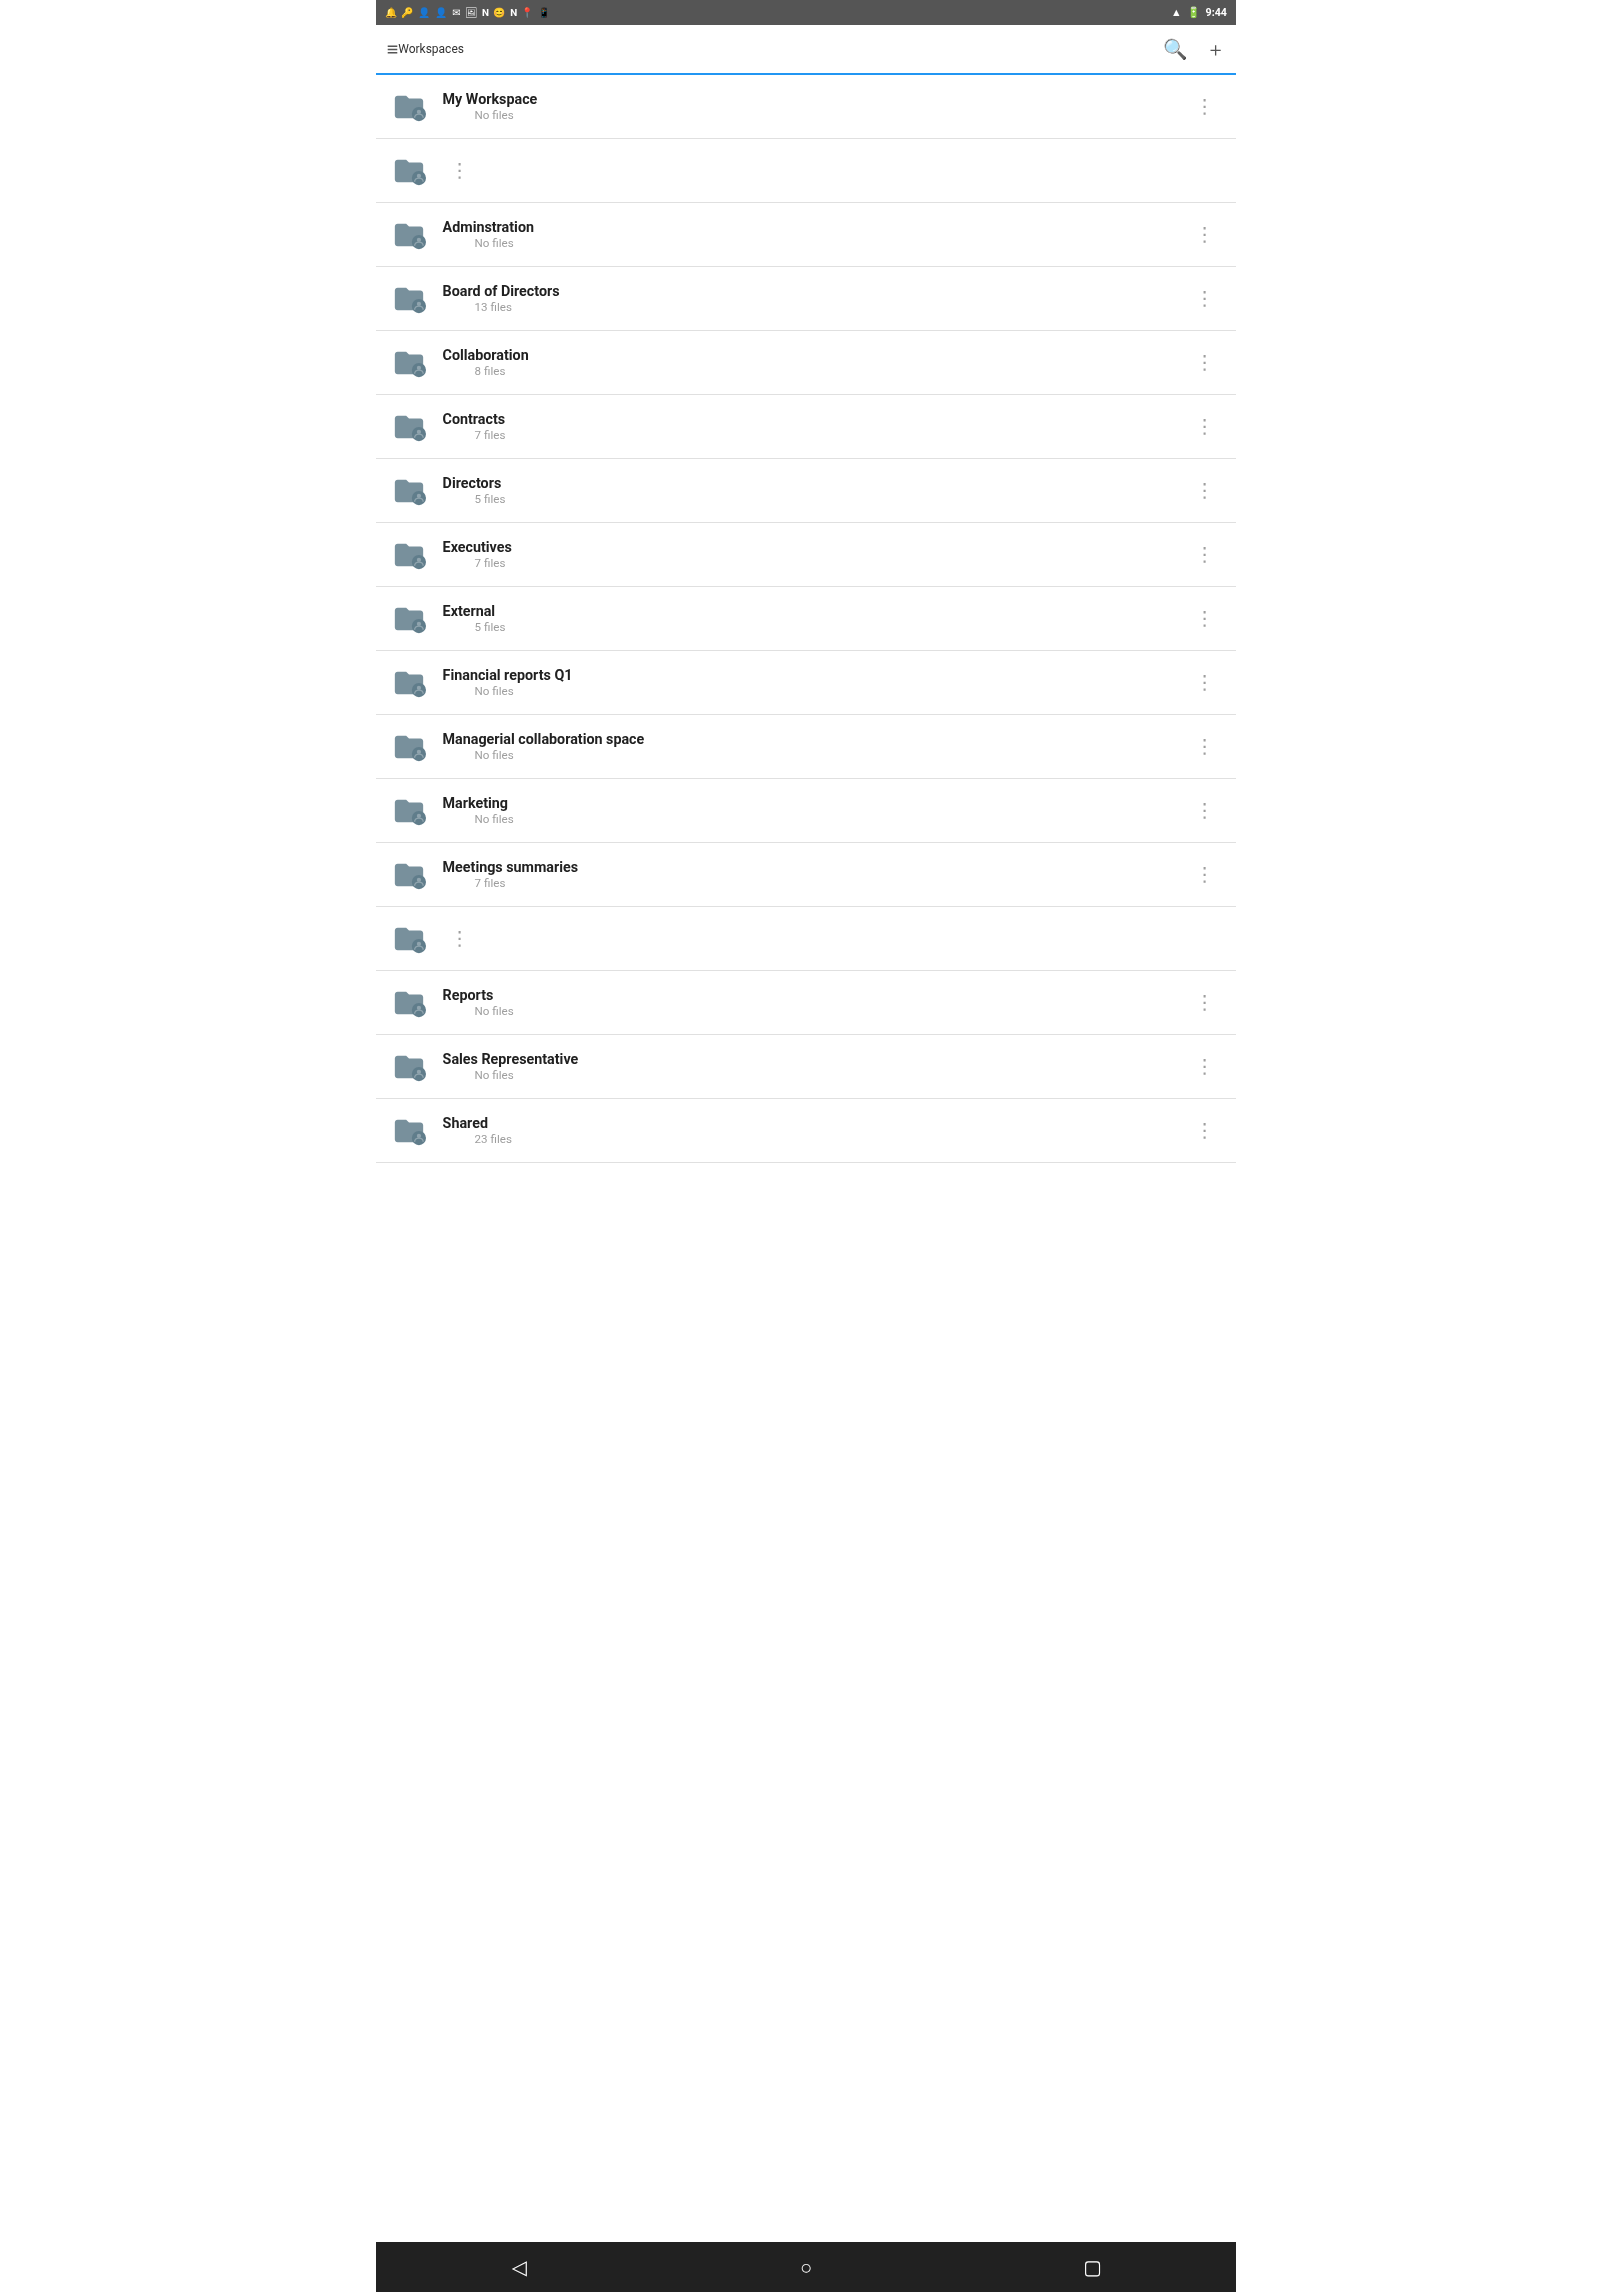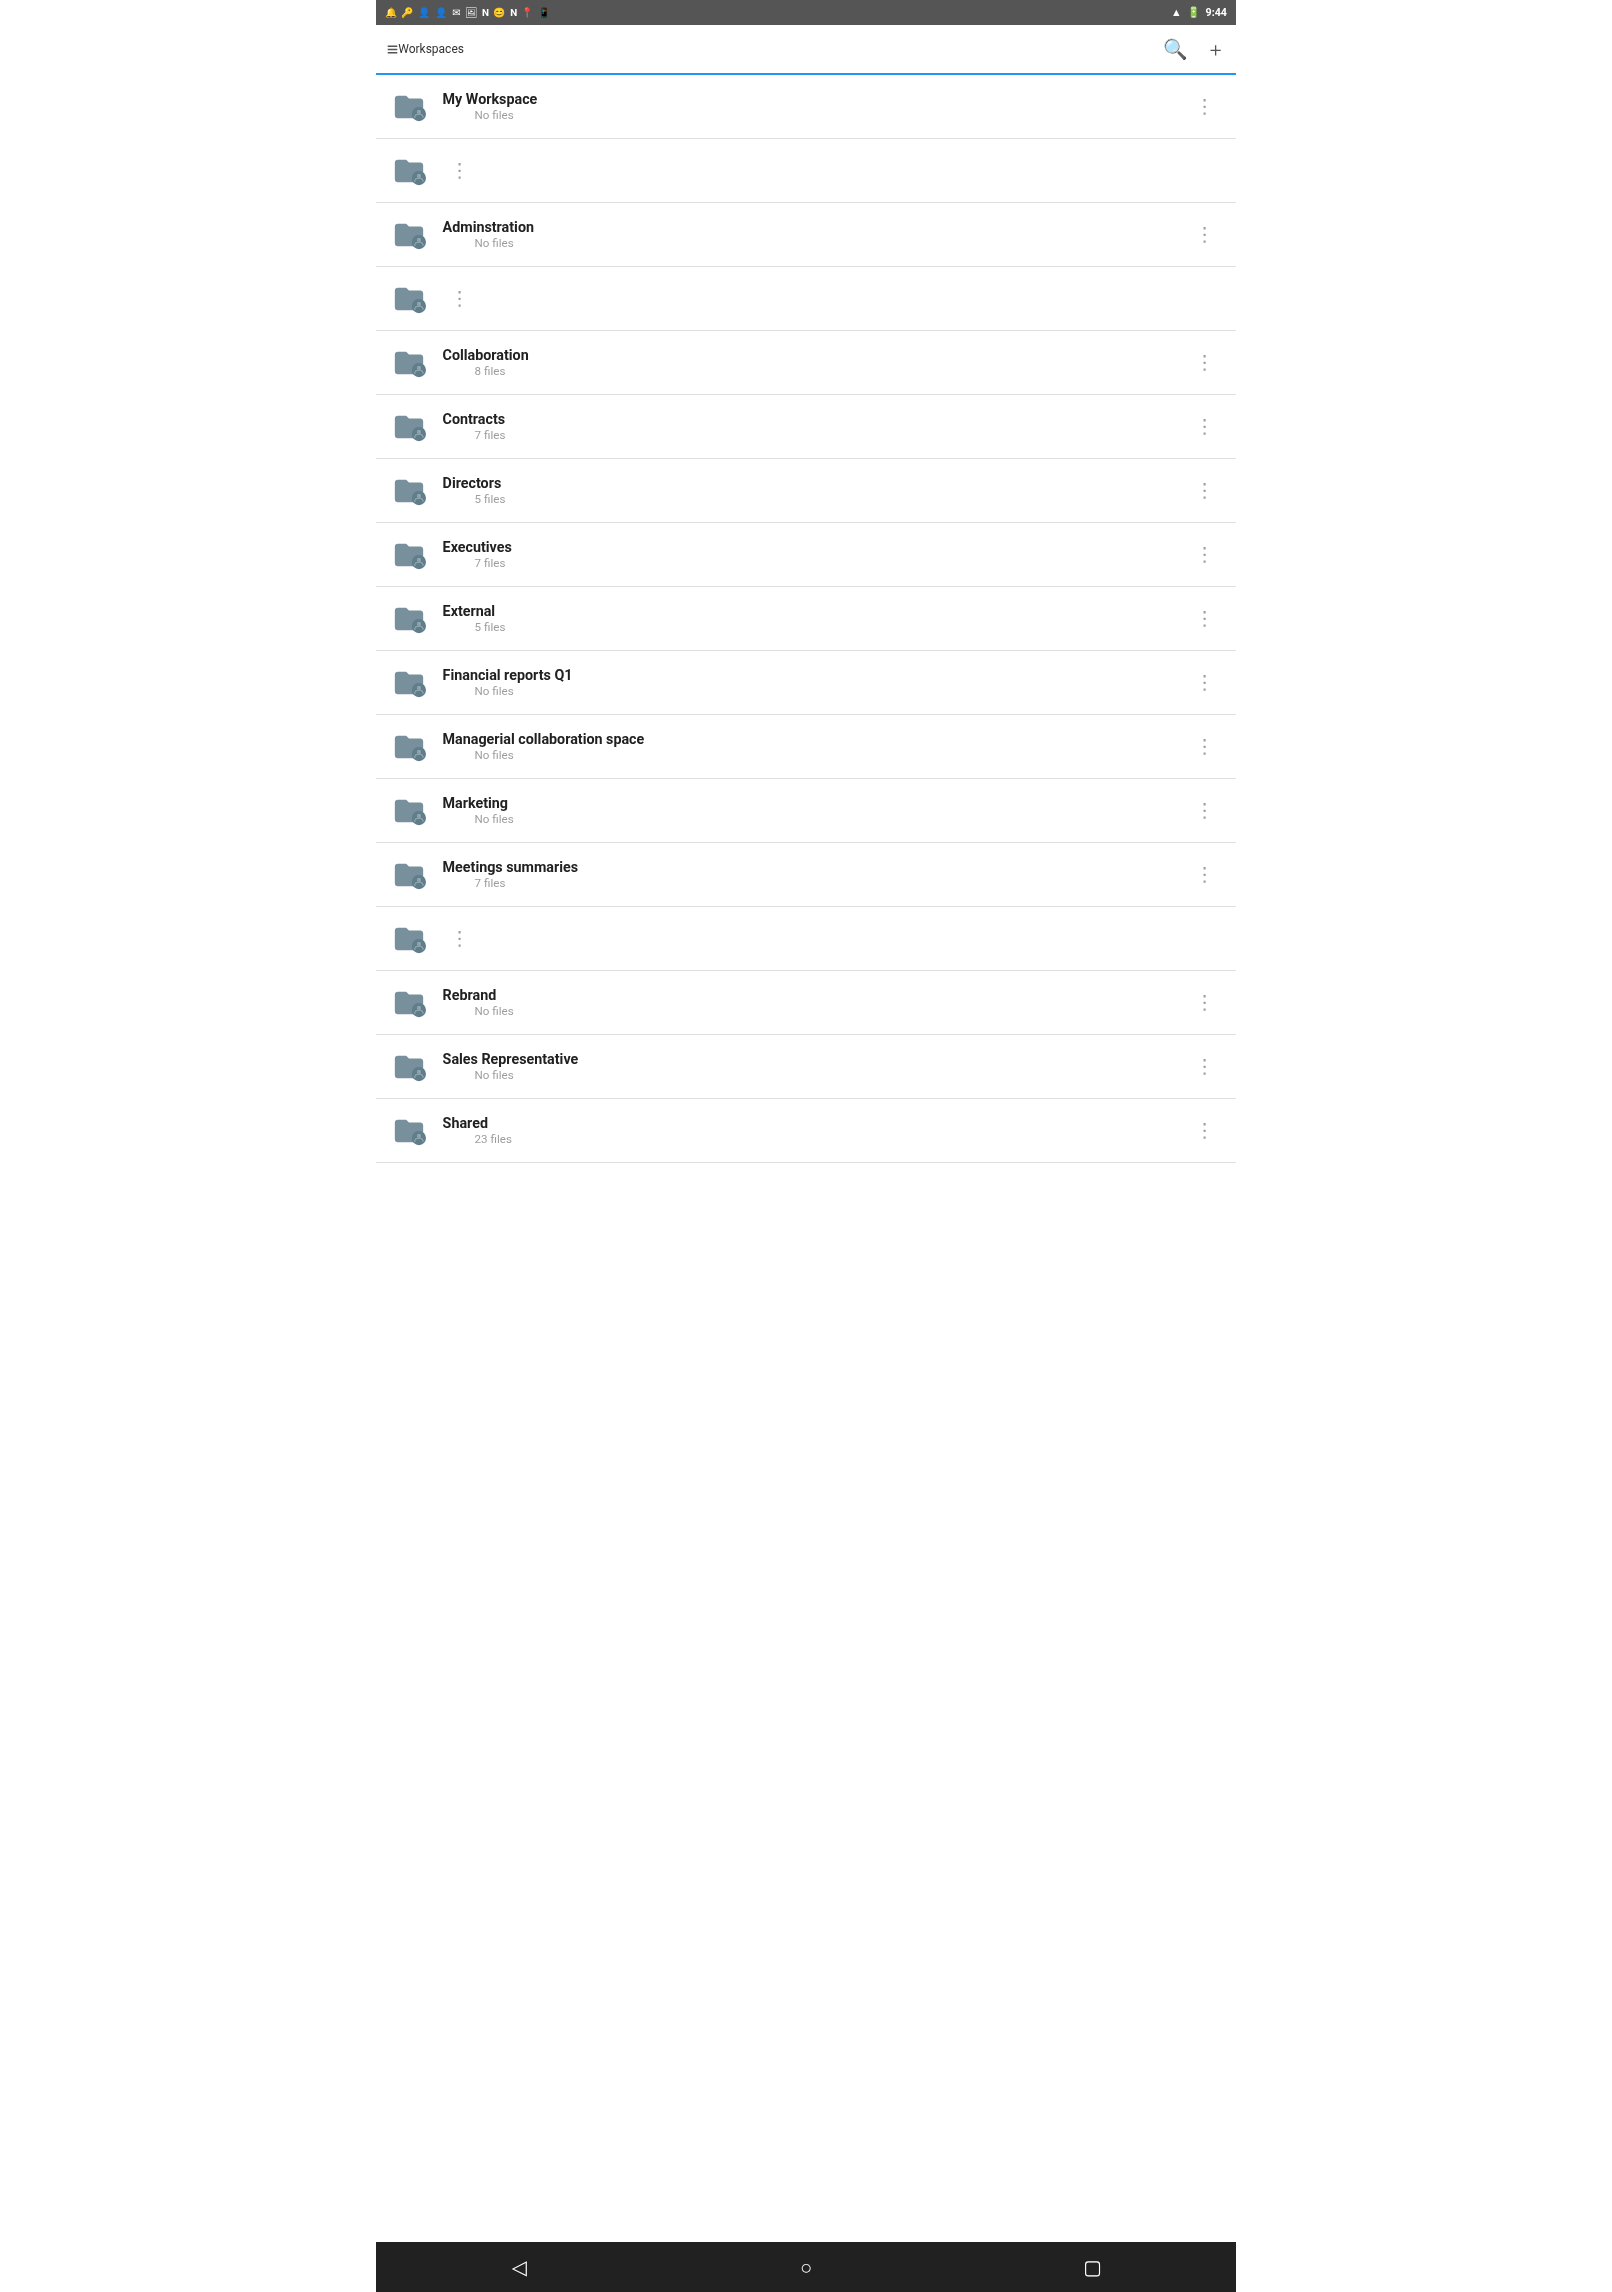--- a/index.html
+++ b/index.html
@@ -250,20 +250,24 @@
       <div class="folder-icon">
         <svg viewBox="0 0 24 24" fill="none" xmlns="http://www.w3.org/2000/svg">
 
           <path d="M10 4H4C2.9 4 2 4.9 2 6V18C2 19.1 2.9 20 4 20H20C21.1 20 22 19.1 22 18V8C22 6.9 21.1 6 20 6H12L10 4Z" fill="#78909C"></path>
 
           <circle cx="19" cy="17" r="5" fill="#607D8B"></circle>
           <circle cx="19" cy="15.5" r="1.5" fill="#90A4AE"></circle>
           <path d="M16 19.5C16 18.1 17.3 17 19 17C20.7 17 22 18.1 22 19.5" stroke="#90A4AE" stroke-width="1" fill="none"></path>
         </svg>
       </div>
+      <div class="workspace-info">
+        <div class="workspace-name">Board of Directors</div>
+        <div class="workspace-files">13 files</div>
+      </div>
       <button class="more-btn">
         <span>⋮</span>
       </button>
     </div>
     <div class="workspace-item">
       <div class="folder-icon">
         <svg viewBox="0 0 24 24" fill="none" xmlns="http://www.w3.org/2000/svg">
 
           <path d="M10 4H4C2.9 4 2 4.9 2 6V18C2 19.1 2.9 20 4 20H20C21.1 20 22 19.1 22 18V8C22 6.9 21.1 6 20 6H12L10 4Z" fill="#78909C"></path>
 
@@ -452,21 +456,21 @@
         <svg viewBox="0 0 24 24" fill="none" xmlns="http://www.w3.org/2000/svg">
 
           <path d="M10 4H4C2.9 4 2 4.9 2 6V18C2 19.1 2.9 20 4 20H20C21.1 20 22 19.1 22 18V8C22 6.9 21.1 6 20 6H12L10 4Z" fill="#78909C"></path>
 
           <circle cx="19" cy="17" r="5" fill="#607D8B"></circle>
           <circle cx="19" cy="15.5" r="1.5" fill="#90A4AE"></circle>
           <path d="M16 19.5C16 18.1 17.3 17 19 17C20.7 17 22 18.1 22 19.5" stroke="#90A4AE" stroke-width="1" fill="none"></path>
         </svg>
       </div>
       <div class="workspace-info">
-        <div class="workspace-name">Rebrand</div>
+        <div class="workspace-name">Reports</div>
         <div class="workspace-files">No files</div>
       </div>
       <button class="more-btn">
         <span>⋮</span>
       </button>
     </div>
     <div class="workspace-item">
       <div class="folder-icon">
         <svg viewBox="0 0 24 24" fill="none" xmlns="http://www.w3.org/2000/svg">
 

